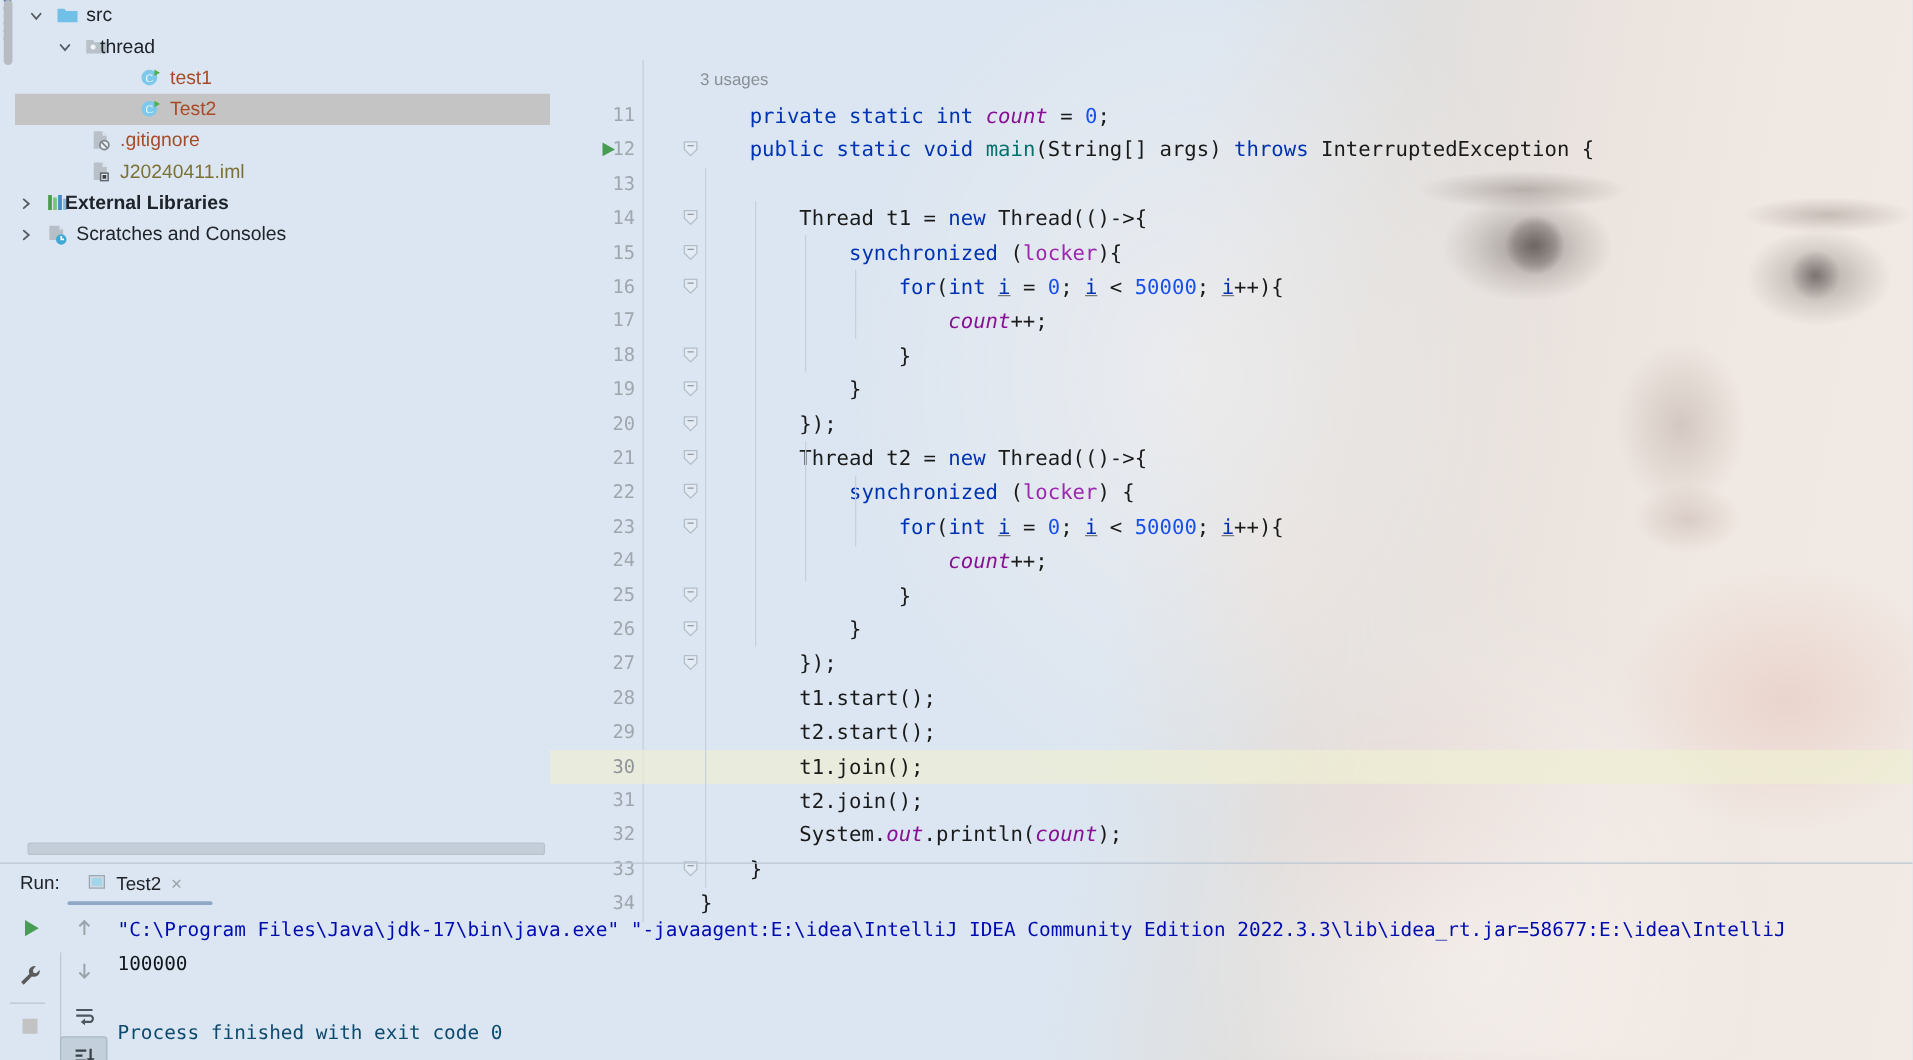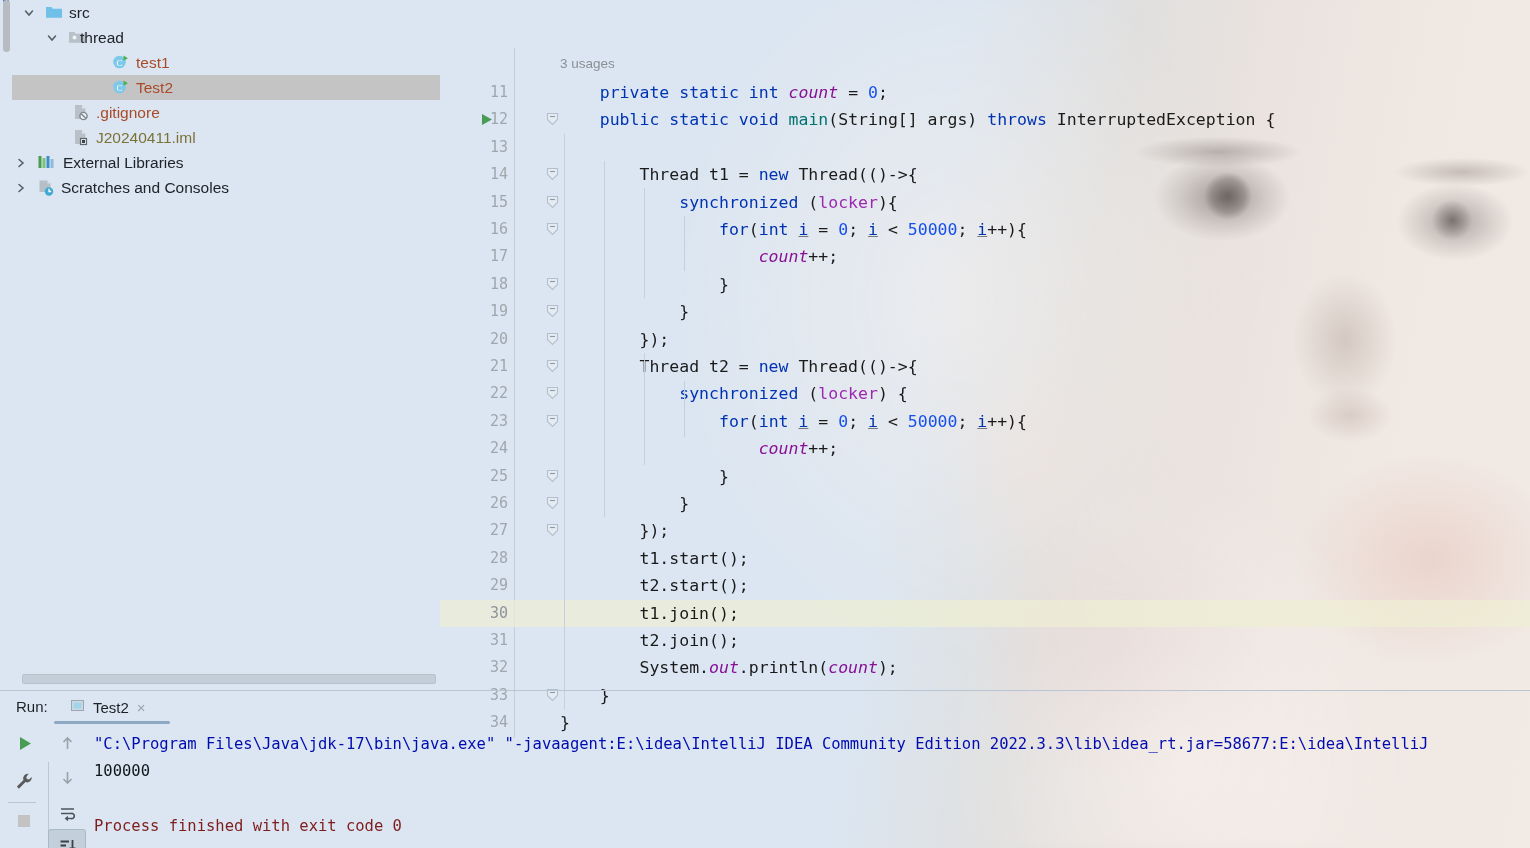--- a/index.html
+++ b/index.html
@@ -154,21 +154,21 @@
 
   .console {
     position:absolute; left:86px; top:33px; right:0; height:125px; overflow:hidden;
   }
   .cline {
     position:absolute; left:8px; white-space:pre;
     font-family:"DejaVu Sans Mono", monospace; font-size:15.5px;
   }
   .cline.cmd  { color:#000cb0; }
   .cline.outp { color:#10161c; }
-  .cline.done { color:#7f1d1d; }
+  .cline.done { color:#0c4a6e; }
 </style>
 </head>
 <body>
 
 <div id="wallpaper"></div>
 
 <div id="app">
 
   <div id="sidebar">
 
@@ -254,21 +254,21 @@
             </svg>
           </span>
           <span class="t-icon" style="left: 25px;">
             <svg width="18" height="16" viewBox="0 0 18 16">
               <rect x="1.5" y="2" width="3" height="12" fill="#4a9d4a"></rect>
               <rect x="5.5" y="4" width="3" height="10" fill="#7dc37d"></rect>
               <rect x="9.5" y="2" width="3" height="12" fill="#3f8ec9"></rect>
               <rect x="13.5" y="5" width="3" height="9" fill="#8fb9da"></rect>
             </svg>
           </span>
-          <span class="label" style="position: absolute; left: 51px;">External Libraries</span>
+          <span class="label" style="position: absolute; left: 40px; font-weight: bold;">External Libraries</span>
         </div>
         <div class="tree-row" style="top: 0px;">
           <span class="twisty" style="left: 3px;">
             <svg width="12" height="12" viewBox="0 0 12 12">
               <path d="M4 2.5 L8 6 L4 9.5" stroke="#555b61" stroke-width="1.5" fill="none" stroke-linecap="round"></path>
             </svg>
           </span>
           <span class="t-icon" style="left: 25px;">
             <svg width="18" height="17" viewBox="0 0 18 17">
               <path d="M2.5 1.5h8l3 3V13h-11z" fill="#b6bfc8"></path>

